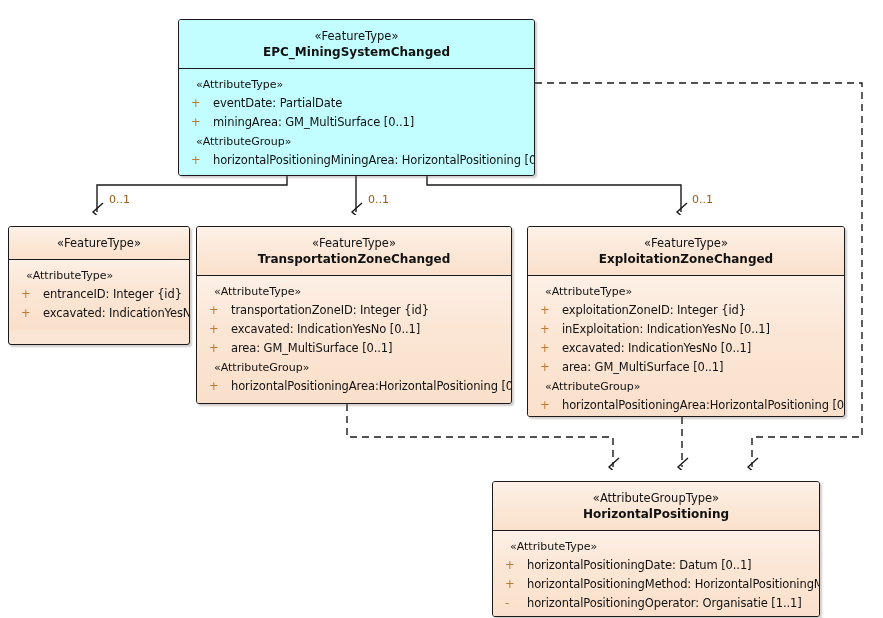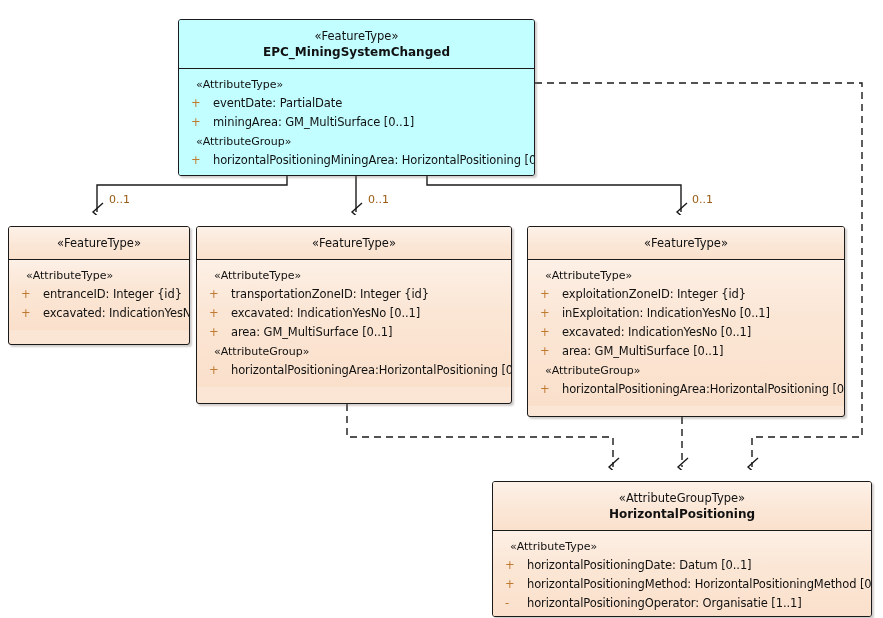--- a/index.html
+++ b/index.html
@@ -179,20 +179,21 @@
       <div class="attr-row">
         <span class="attr-vis">+</span>
         <span class="attr-text">excavated: IndicationYesNo</span>
       </div>
     </div>
   </div>
 
   <div class="uml-class feature" style="left:196px; top:214px; width:316px; height:178px;">
     <div class="cls-head">
       <div class="stereotype">«FeatureType»</div>
+      <div class="cls-name">TransportationZoneChanged</div>
     </div>
     <div class="cls-body">
       <div class="grp-label">«AttributeType»</div>
       <div class="attr-row">
         <span class="attr-vis">+</span>
         <span class="attr-text">transportationZoneID: Integer {id}</span>
       </div>
       <div class="attr-row">
         <span class="attr-vis">+</span>
         <span class="attr-text">excavated: IndicationYesNo [0..1]</span>
@@ -205,20 +206,21 @@
       <div class="attr-row">
         <span class="attr-vis">+</span>
         <span class="attr-text">horizontalPositioningArea:HorizontalPositioning [0..1]</span>
       </div>
     </div>
   </div>
 
   <div class="uml-class feature" style="left:527px; top:214px; width:318px; height:191px;">
     <div class="cls-head">
       <div class="stereotype">«FeatureType»</div>
+      <div class="cls-name">ExploitationZoneChanged</div>
     </div>
     <div class="cls-body">
       <div class="grp-label">«AttributeType»</div>
       <div class="attr-row">
         <span class="attr-vis">+</span>
         <span class="attr-text">exploitationZoneID: Integer {id}</span>
       </div>
       <div class="attr-row">
         <span class="attr-vis">+</span>
         <span class="attr-text">inExploitation: IndicationYesNo [0..1]</span>
@@ -232,21 +234,21 @@
         <span class="attr-text">area: GM_MultiSurface [0..1]</span>
       </div>
       <div class="grp-label">«AttributeGroup»</div>
       <div class="attr-row">
         <span class="attr-vis">+</span>
         <span class="attr-text">horizontalPositioningArea:HorizontalPositioning [0.1]</span>
       </div>
     </div>
   </div>
 
-  <div class="uml-class feature" style="left:492px; top:469px; width:380px; height:136px;">
+  <div class="uml-class feature" style="left:492px; top:469px; width:328px; height:136px;">
     <div class="cls-head">
       <div class="stereotype">«AttributeGroupType»</div>
       <div class="cls-name">HorizontalPositioning</div>
     </div>
     <div class="cls-body">
       <div class="grp-label">«AttributeType»</div>
       <div class="attr-row">
         <span class="attr-vis">+</span>
         <span class="attr-text">horizontalPositioningDate: Datum [0..1]</span>
       </div>

